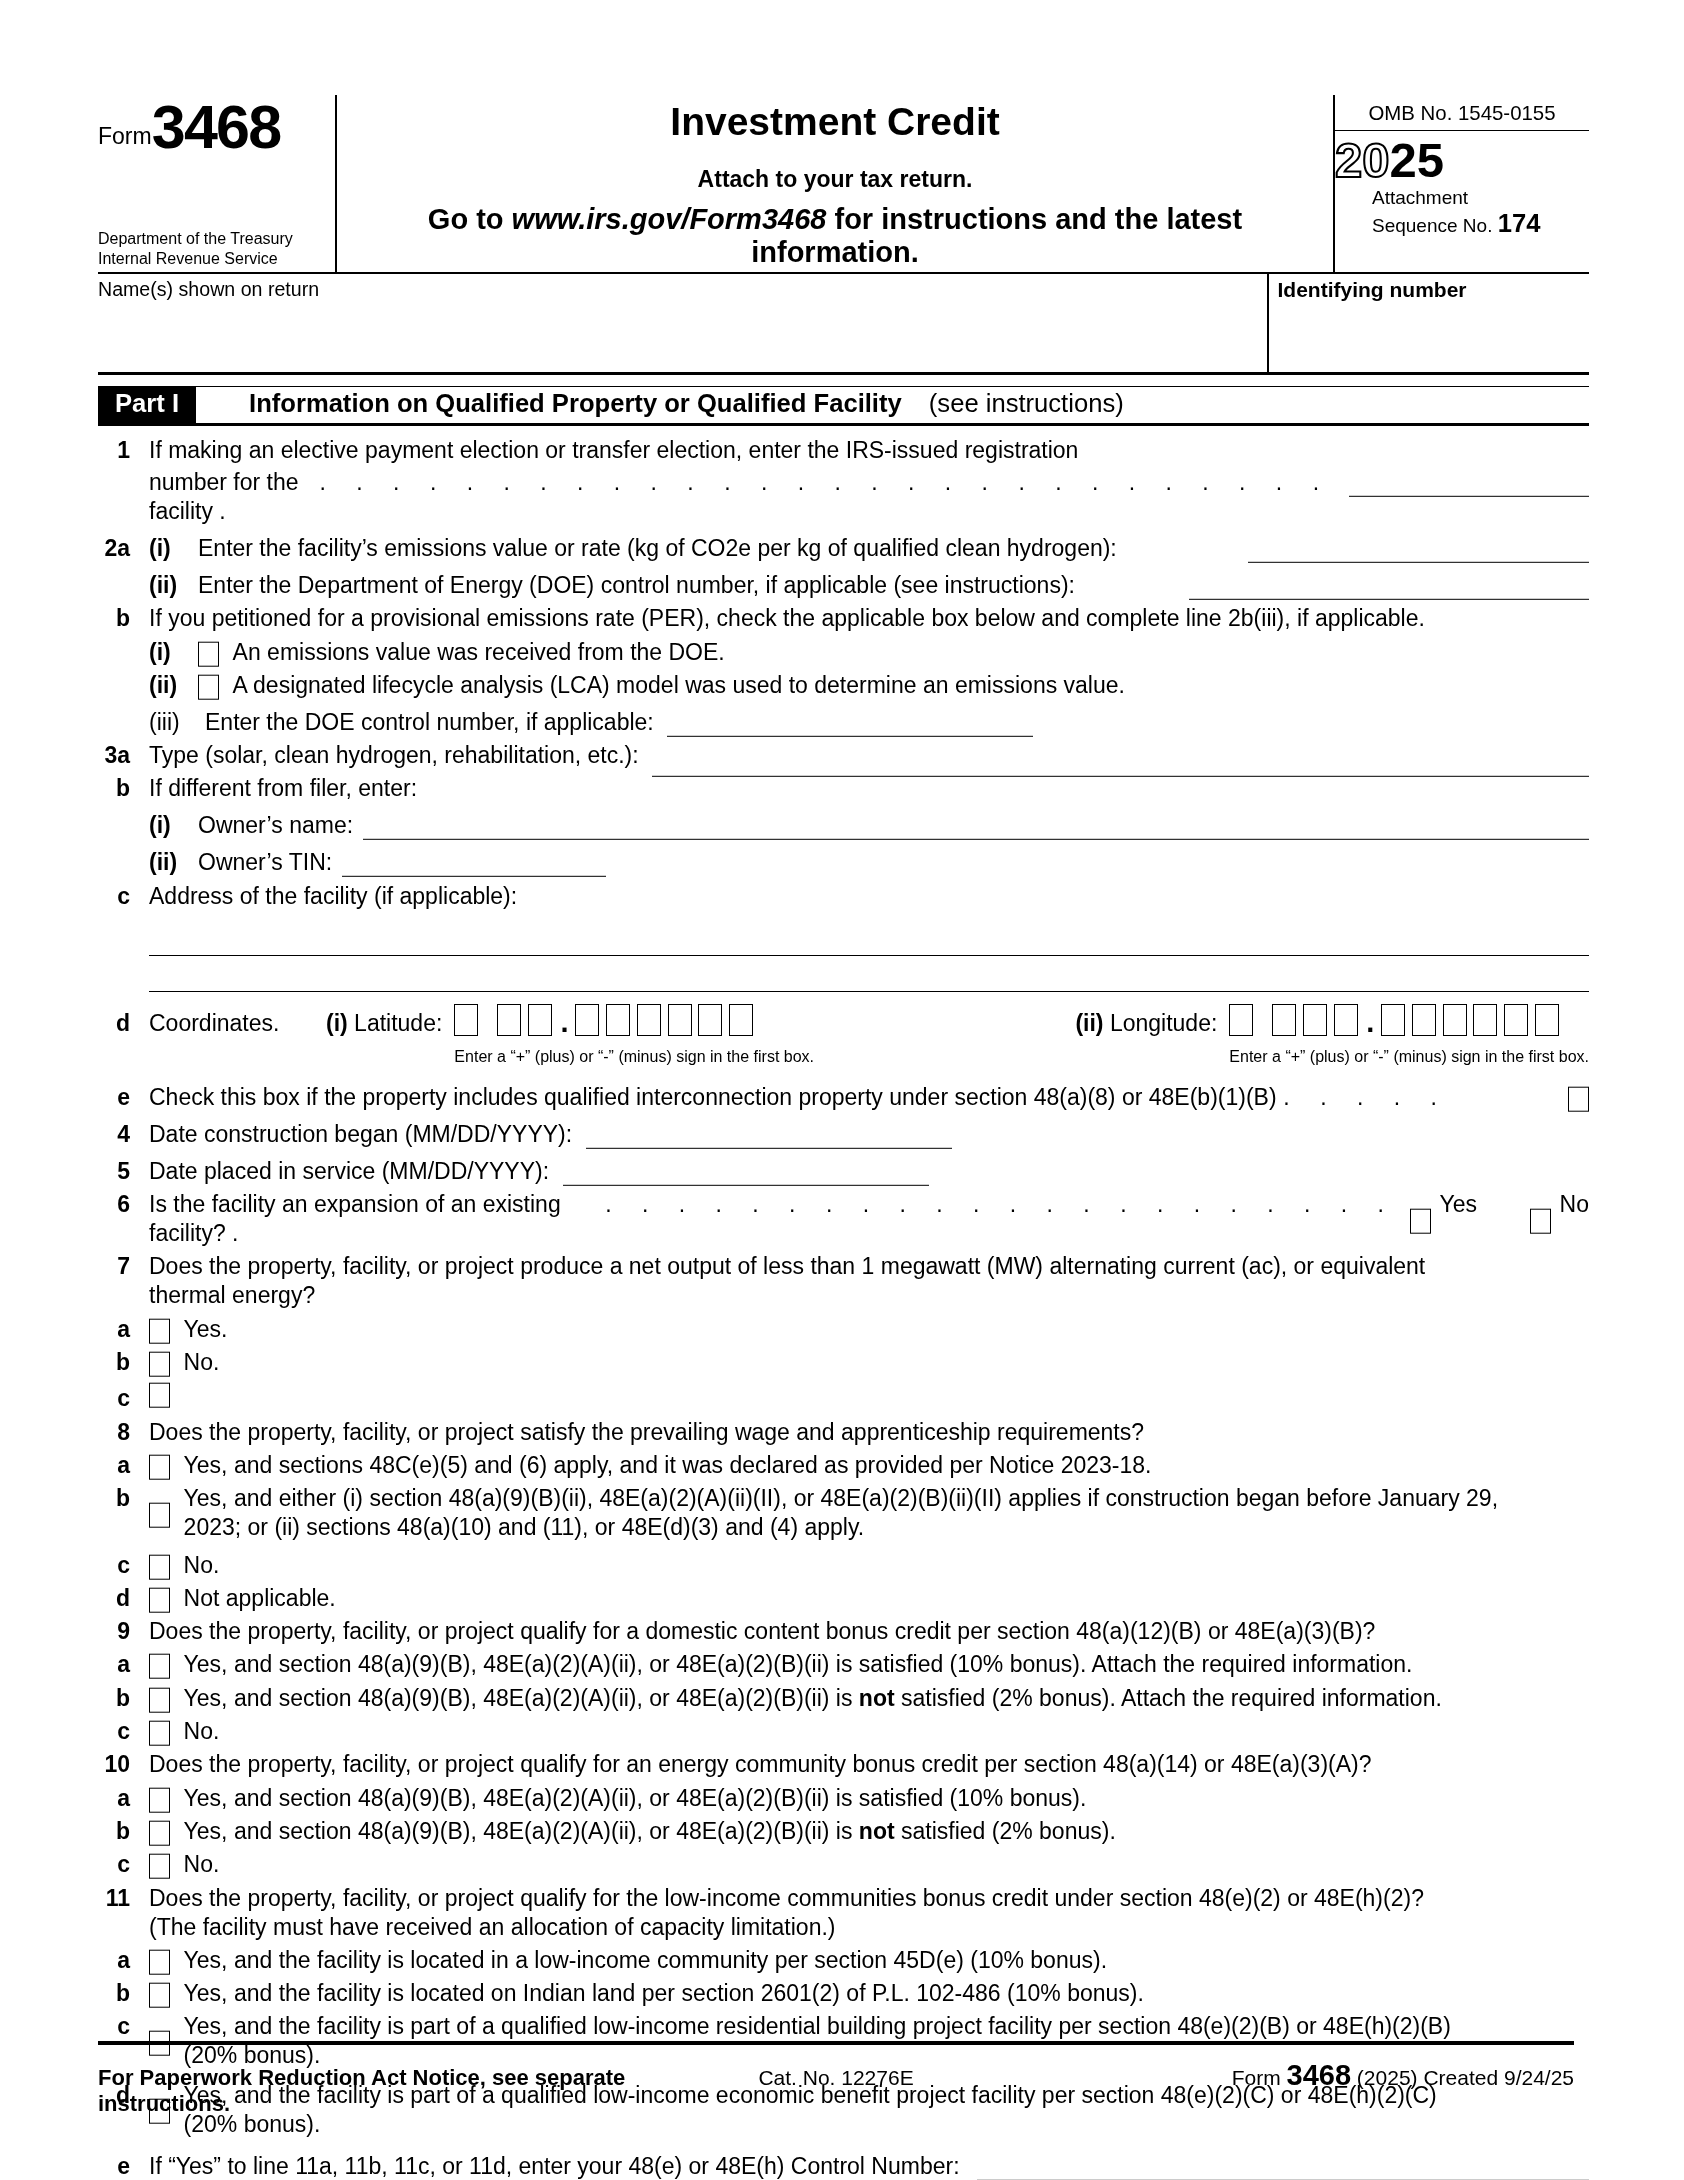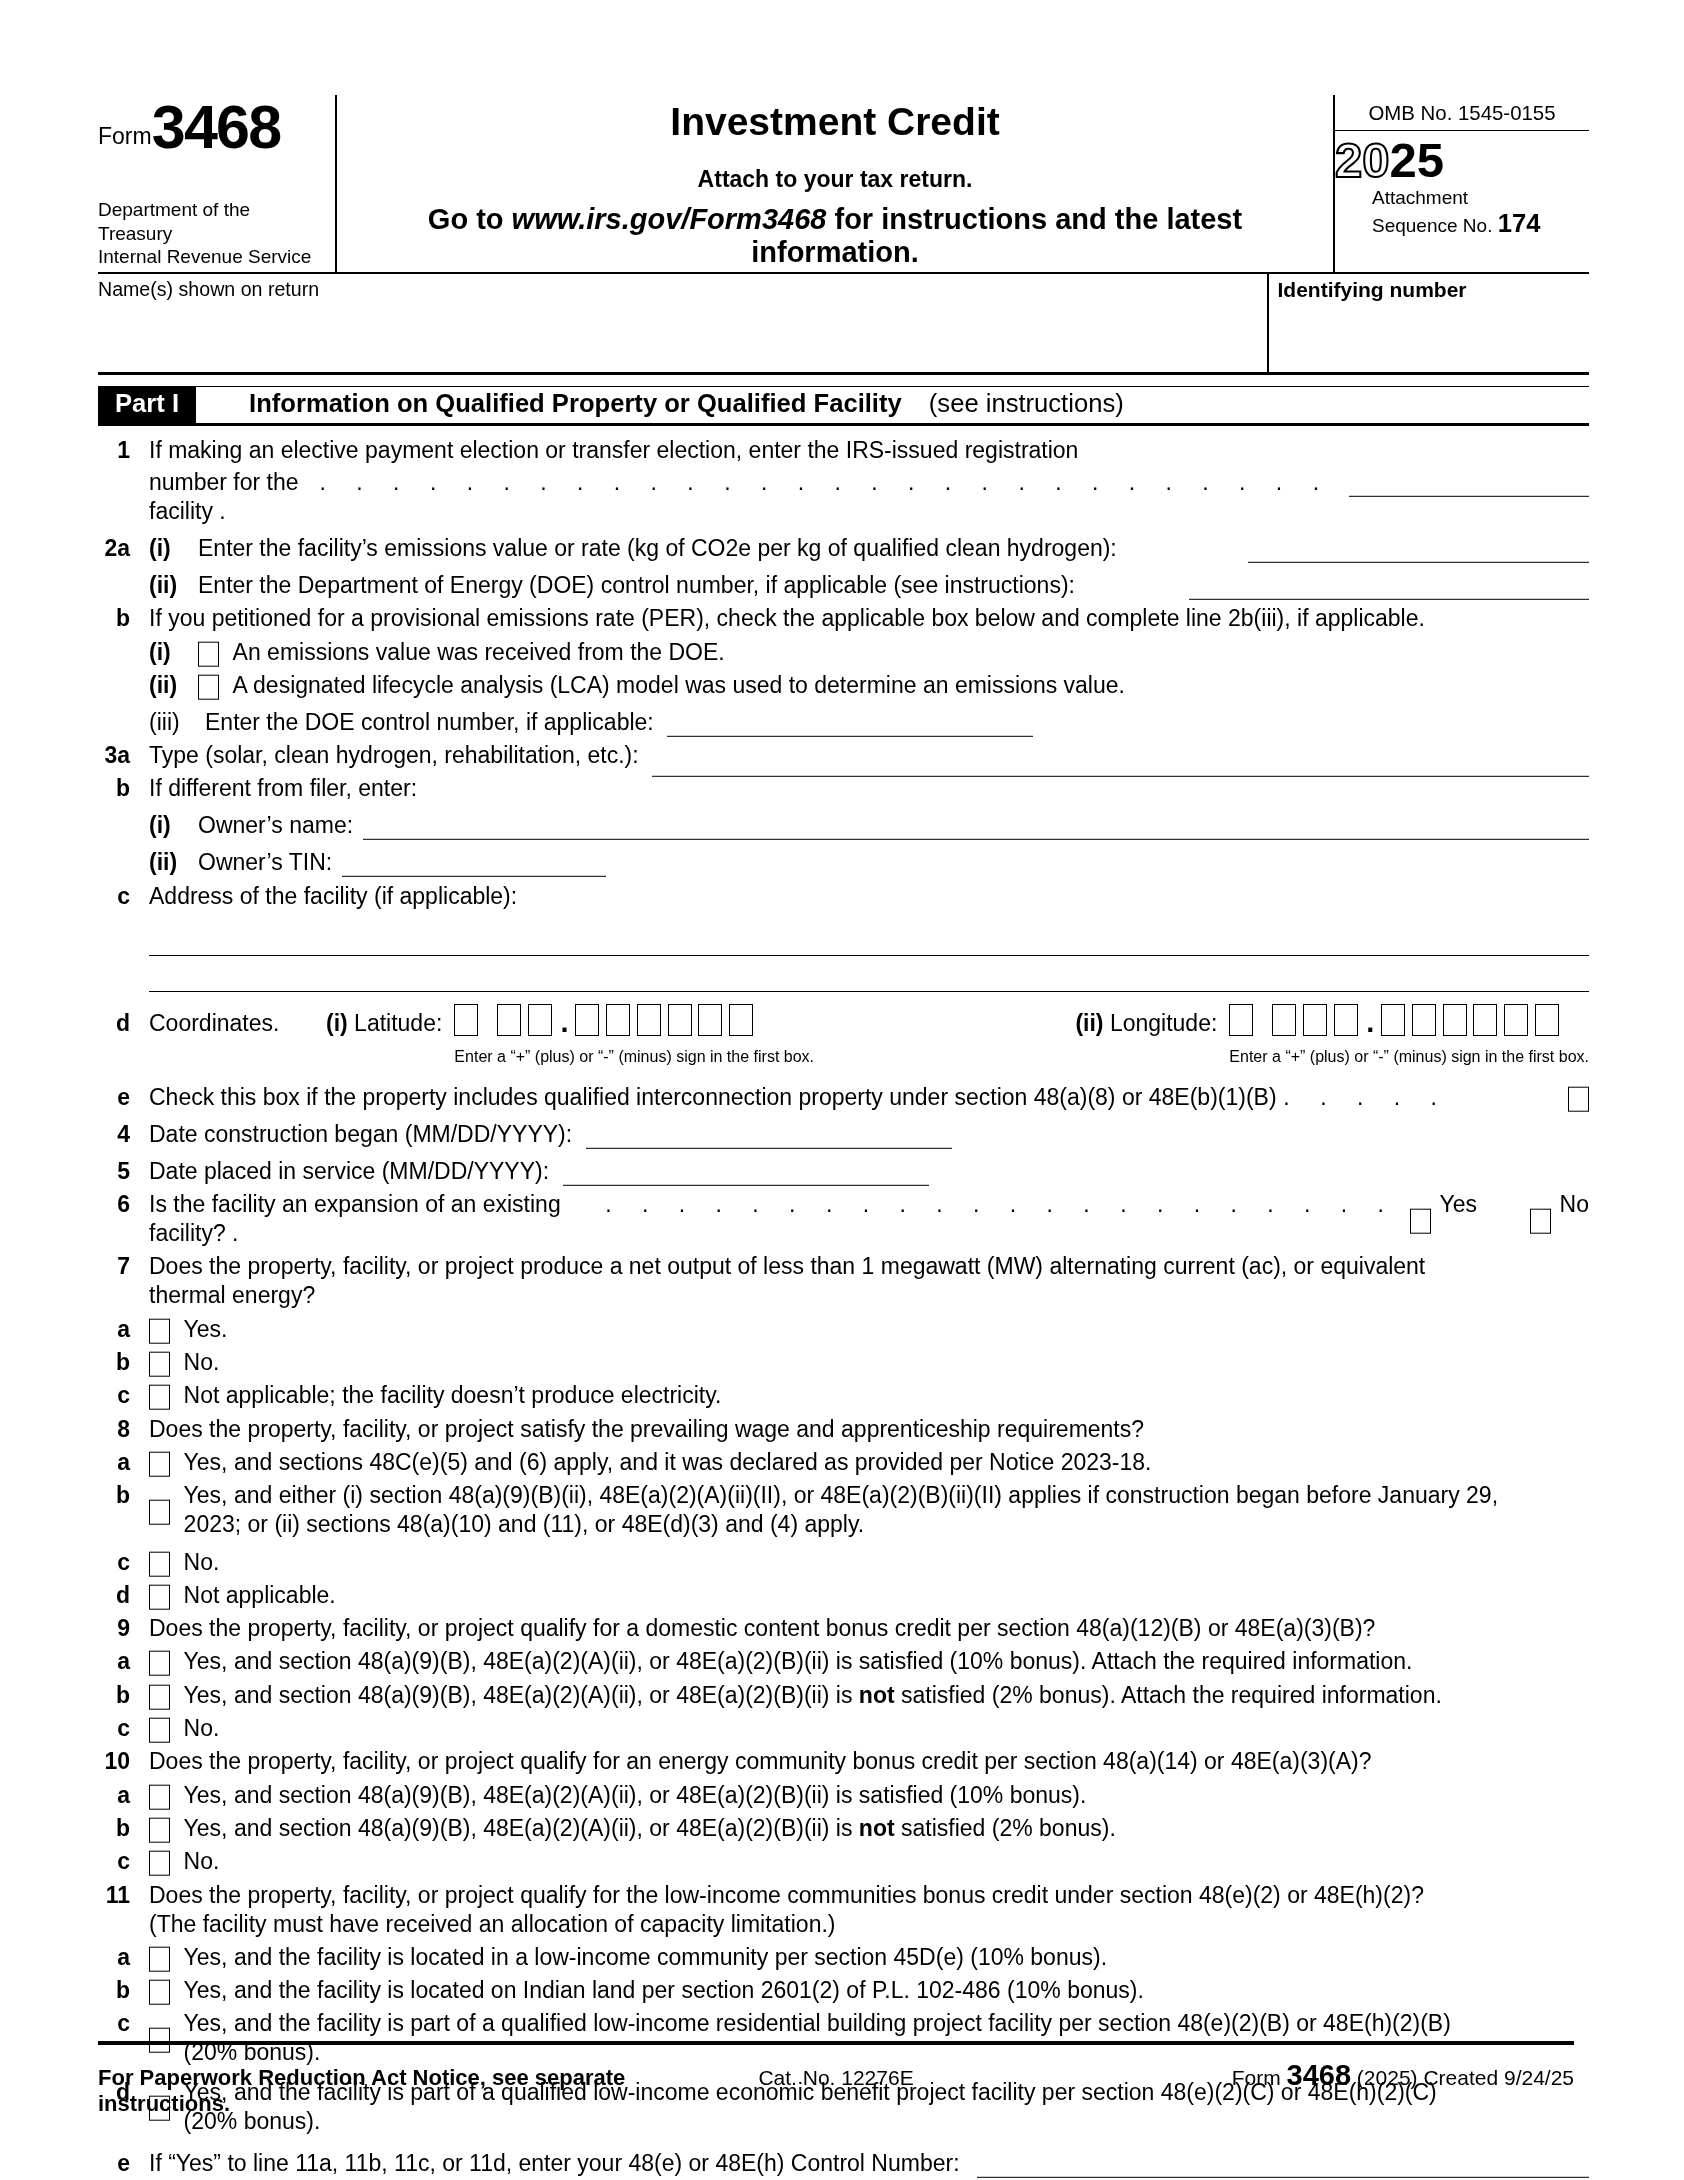--- a/index.html
+++ b/index.html
@@ -8,21 +8,21 @@
     width:1685px; height:2181px; background:#fff; color:#000;
     font-family:"Liberation Sans", sans-serif; position:relative;
     padding:95px 96px 0 98px; overflow:hidden;
   }
   
   .hdr { display:grid; grid-template-columns:239px 1fr 256px; border-bottom:2.6px solid #000; }
   .hdr-left { border-right:2.6px solid #000; padding:5.1px 8.5px 3.4px 0; display:flex; flex-direction:column; }
   .form-id { display:flex; align-items:flex-end; }
   .form-word { font-size:23px; line-height:1; padding-bottom:6.8px; }
   .form-number { font-size:61px; font-weight:bold; line-height:0.9; letter-spacing:-1.7px; }
-  .dept { margin-top:auto; font-size:19px; line-height:1.25; }
+  .dept { margin-top:auto; font-size:16px; line-height:1.25; }
   .hdr-mid { text-align:center; padding:3.4px 17px; }
   .page-title { font-size:39px; font-weight:bold; margin-top:1.7px; }
   .attach-note { font-size:23px; font-weight:bold; margin-top:22px; }
   .goto-note { font-size:29px; font-weight:bold; margin-top:10px; }
   .goto-note i { font-style:italic; }
   .hdr-right { border-left:2.6px solid #000; display:flex; flex-direction:column; }
   .omb { font-size:20.4px; text-align:center; padding:6.8px 3.4px 5.1px; border-bottom:1.7px solid #000; }
   .year { text-align:left; font-size:49px; font-weight:bold; line-height:1; margin-top:5.1px; }
   .year-outline { color:#fff; -webkit-text-stroke:2.1px #000; }
   .attach-seq { font-size:19px; line-height:1.15; padding:1.7px 0 3.4px 37px; }
@@ -295,21 +295,20 @@
     <div class="num">b</div>
     <div class="tblock" style="display:flex; align-items:baseline">
         <span class="cb"></span>
         <span>No.</span>
       </div>
   </div>
   <div class="row">
     <div class="num">c</div>
     <div class="tblock" style="display:flex; align-items:baseline">
         <span class="cb"></span>
-        <span>Not applicable; the facility doesn’t produce electricity.</span>
       </div>
   </div>
 
   <div class="row">
     <div class="num">8</div>
     <div class="tblock">Does the property, facility, or project satisfy the prevailing wage and apprenticeship requirements?</div>
   </div>
   <div class="row">
     <div class="num">a</div>
     <div class="tblock" style="display:flex; align-items:baseline">

